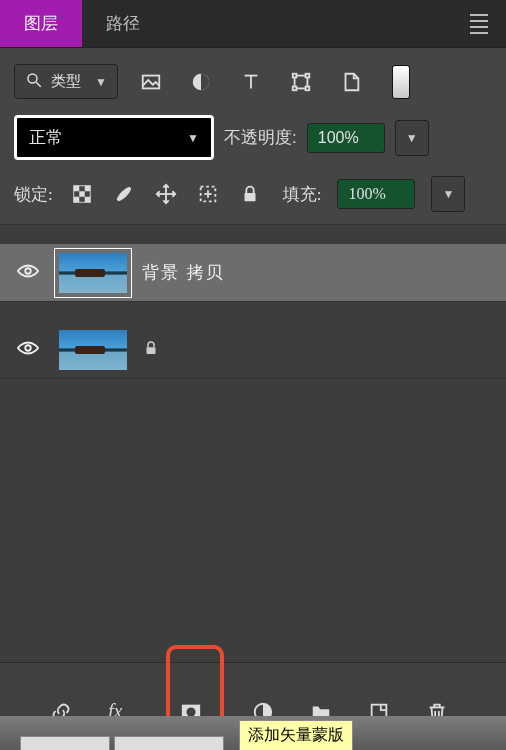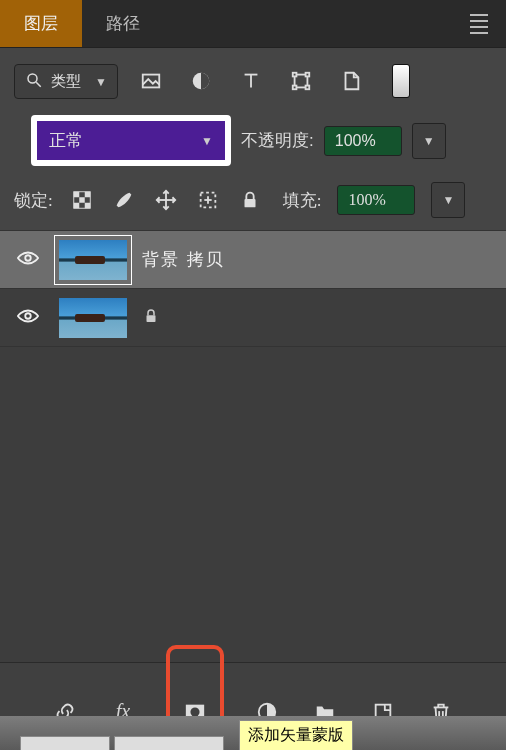--- a/index.html
+++ b/index.html
@@ -31,42 +31,42 @@
   }
   .tab {
     padding: 0 24px;
     display: flex;
     align-items: center;
     color: #bdbdbd;
     cursor: pointer;
     font-size: 17px;
   }
   .tab.active {
-    background: #a16207;
+    background: #a21caf;
     color: #f0f0f0;
   }
   .tab-menu {
     position: absolute;
     right: 18px;
     top: 50%;
     transform: translateY(-50%);
     display: flex;
     flex-direction: column;
     gap: 4px;
   }
   .tab-menu span {
     width: 18px;
     height: 2px;
     background: #bbb;
     display: block;
   }
   
   .filter-row {
     display: flex;
-    align-items: flex-start;
+    align-items: flex-end;
     padding: 16px 14px 10px 14px;
     gap: 20px;
   }
   .type-select {
     display: flex;
     align-items: center;
     border: 1px solid #222;
     border-radius: 4px;
     background: #3f3f3f;
     padding: 6px 10px;
@@ -87,25 +87,24 @@
   }
   
   .blend-row {
     display: flex;
     align-items: center;
     padding: 6px 14px;
     gap: 10px;
   }
   .blend-select {
     display: flex; align-items: center;
-    border: 6px solid #ffffff; border-radius: 4px;
-    background: #4c1d95; padding: 8px 12px;
+    border: 3px solid #ffffff; border-radius: 4px;
+    background: #000000; padding: 8px 12px;
     width: 200px; justify-content: space-between;
     font-size: 17px;
-    margin-left: 17px;
   }
   .blend-select .down { font-size: 12px; color:#ccc;}
   .label { color: #ddd; font-size: 17px; }
   .pct-box {
     display:flex; align-items:center;
     border:1px solid #222; background:#14532d;
     border-radius:3px; padding:5px 10px;
     font-size:16px; width:78px; justify-content:flex-start;
   }
   .down-btn {
@@ -130,20 +129,21 @@
     background: #3d3d3d;
     overflow-y: auto;
   }
   .layer-row {
     display: flex;
     align-items: center;
     height: 58px;
     border-bottom: 1px solid #333;
     padding: 0 12px;
     gap: 10px;
+    margin-top: 19px;
   }
   .layer-row.selected {
     background: #6d6d6d;
   }
   .vis-eye {
     width: 32px; text-align: center; cursor:pointer;
   }
   .vis-eye svg { width:22px; height:16px; }
   .thumb-wrap {
     width: 78px; height: 50px;
@@ -173,21 +173,21 @@
   .lock-indicator svg { width:18px; height:18px;}
   
   .bottom-bar {
     height: 54px;
     background:#404040;
     border-top:1px solid #2a2a2a;
     display:flex; align-items:center; justify-content:center;
     gap:28px;
     position:relative;
   }
-  .btool { width:30px; height:30px; display:flex; align-items:center; justify-content:center; cursor:pointer; color:#ddd;margin-top:44px;}
+  .btool { width:30px; height:30px; display:flex; align-items:center; justify-content:flex-start; cursor:pointer; color:#ddd;margin-top:44px;}
   .btool svg { width:22px; height:22px;}
   .fx-text { font-style: italic; font-family: Georgia, serif; font-size: 20px; color:#d5d5d5; }
   .highlight-box {
     border: 4px solid #e94b2f;
     border-radius: 10px;
     padding: 4px 10px;
     display:flex; align-items:center;
   }
   
   .tooltip {

